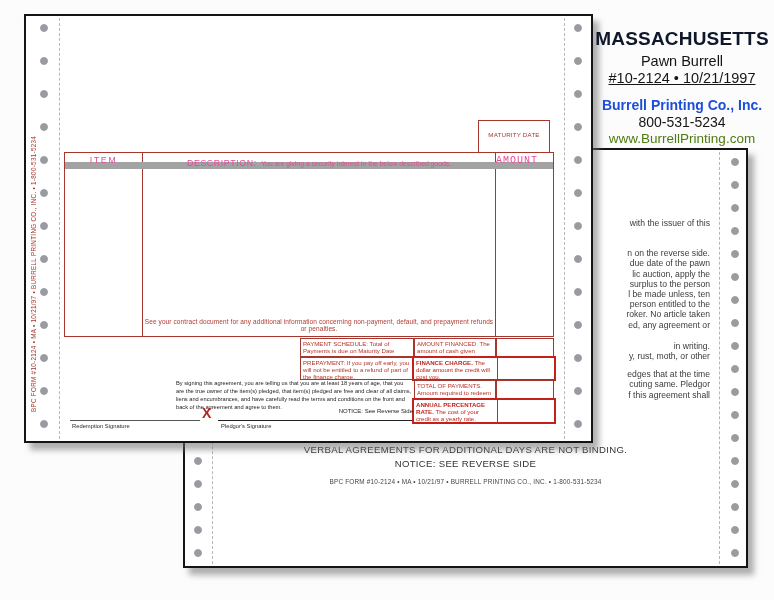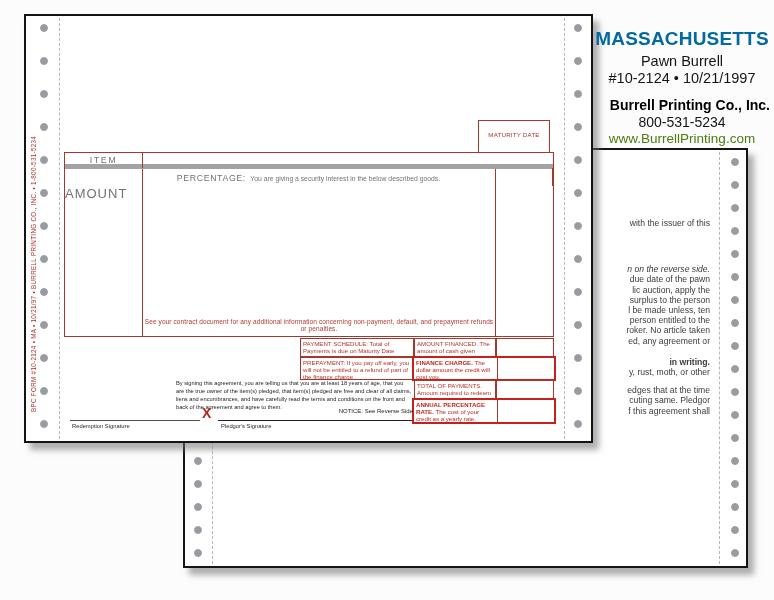--- a/index.html
+++ b/index.html
@@ -29,22 +29,22 @@
   .bf-holes-left  { left:5px; }
   .bf-holes-right { left:542px; }
   .bf-perf-left  { left:27px; }
   .bf-perf-right { left:534px; }
 
   .terms {
     position:absolute; right:36px; top:68px; width:170px;
     text-align:right; font-size:8.6px; line-height:10.2px; color:#3b3b3b;
   }
   .terms div { white-space:nowrap; }
-  .g20 { margin-top:36px;font-style:italic; }
-  .g11 { margin-top:11px;font-weight:bold; }
+  .g20 { margin-top:20px; }
+  .g11 { margin-top:11px; }
   .g8  { margin-top:8px;  }
 
   .back-bottom { position:absolute; left:0; right:0; top:294px; text-align:center; color:#333; }
   .verbal  { font-size:9.6px; letter-spacing:0.3px; }
   .notice2 { font-size:9.6px; letter-spacing:0.3px; margin-top:3px; }
   .bfooter { font-size:6.4px; color:#454545; margin-top:9px; letter-spacing:0.2px; }
 
   
   .front-form { left:24px; top:14px; width:569px; height:429px; }
   .ff-holes-left  { left:10px; }
@@ -61,26 +61,26 @@
   .maturity-box {
     position:absolute; left:452px; top:104px; width:72px; height:33px;
     border:1px solid #a5372e; text-align:center; padding-top:2px;
   }
   .maturity-box span { font-size:6.2px; color:#a5372e; letter-spacing:0.2px; }
 
   .t-outer {
     position:absolute; left:38px; top:136px; width:490px; height:185px;
     border:1px solid #a5372e; display:flex; flex-direction:column;
   }
-  .t-head { display:flex; height:16px; border-bottom:5px solid #a3a3a3; color:#737373;flex-direction:column; }
+  .t-head { display:flex; height:16px; border-bottom:7px solid #a3a3a3; color:#ec4899; }
   .h-item   { width:78px; border-right:1px solid #a5372e; text-align:center; line-height:15px; font-size:9px; letter-spacing:1.5px; }
   .h-desc   { flex:1; border-right:1px solid #a5372e; text-align:center; line-height:15px; }
   .h-desc .dl { font-size:8.8px; letter-spacing:0.6px; }
   .h-desc .dn { font-size:6.8px; }
-  .h-amount { width:57px; text-align:right; line-height:15px; font-size:13px; letter-spacing:1px; }
+  .h-amount { width:57px; text-align:left; line-height:15px; font-size:10px; letter-spacing:1px;font-family:Liberation Mono, monospace; }
   .t-body { flex:1; display:flex; }
   .b-item   { width:78px; border-right:1px solid #a5372e; }
   .b-desc   { flex:1; border-right:1px solid #a5372e; position:relative; }
   .b-amount { width:57px; }
   .contract-note {
     position:absolute; left:0; right:0; bottom:4px; text-align:center;
     font-size:6.5px; color:#b03a30; letter-spacing:0.1px;
   }
 
   .rcell {
@@ -111,24 +111,24 @@
 
   .sig-x { position:absolute; left:176px; top:389px; font-size:14px; font-weight:bold; color:#b5241e; }
   .sig-line-1 { position:absolute; left:44px;  top:404px; width:130px; border-top:1.5px solid #555; }
   .sig-line-2 { position:absolute; left:192px; top:404px; width:194px; border-top:1.5px solid #222; }
   .sig-label { position:absolute; font-size:5.8px; color:#2a2a2a; }
   .sig-label-1 { left:46px;  top:407px; }
   .sig-label-2 { left:195px; top:407px; }
 
   
   .info-panel { position:absolute; left:594px; top:28px; width:176px; text-align:center; }
-  .ip-state   { font-size:19px; font-weight:bold; color:#0369a1; letter-spacing:0.2px;text-align:center; }
+  .ip-state   { font-size:19px; font-weight:bold; color:#0f172a; letter-spacing:0.2px;text-align:center; }
   .ip-product { font-size:14.5px; color:#151515; margin-top:3px; }
-  .ip-number  { font-size:14.5px; color:#151515; margin-top:1px; }
-  .ip-company { font-size:14px; font-weight:bold; color:#000000; margin-top:11px;text-align:right; }
+  .ip-number  { font-size:14.5px; color:#151515; margin-top:1px;text-decoration:underline; }
+  .ip-company { font-size:14px; font-weight:bold; color:#1d4ed8; margin-top:11px; }
   .ip-phone   { font-size:14px; color:#151515; margin-top:1px; }
   .ip-web     { font-size:13.5px; color:#4d7c0f; margin-top:1px; }
 </style>
 </head>
 <body>
 
 <div class="canvas">
 
   <div class="paper back-form">
     <div class="holes sp23 bf-holes-left"></div>
@@ -146,39 +146,44 @@
       <div>person entitled to the</div>
       <div>roker. No article taken</div>
       <div>ed, any agreement or</div>
       <div class="g11">in writing.</div>
       <div>y, rust, moth, or other</div>
       <div class="g8">edges that at the time</div>
       <div>cuting same. Pledgor</div>
       <div>f this agreement shall</div>
     </div>
 
+    <div class="back-bottom">
+      <div class="verbal">VERBAL AGREEMENTS FOR ADDITIONAL DAYS ARE NOT BINDING.</div>
+      <div class="notice2">NOTICE: SEE REVERSE SIDE</div>
+      <div class="bfooter">BPC FORM #10-2124 • MA • 10/21/97 • BURRELL PRINTING CO., INC.  • 1-800-531-5234</div>
+    </div>
   </div>
 
   <div class="paper front-form">
     <div class="holes sp33 ff-holes-left"></div>
     <div class="perf ff-perf-left"></div>
     <div class="holes sp33 ff-holes-right"></div>
     <div class="perf ff-perf-right"></div>
 
     <div class="vtext">BPC FORM #10-2124 • MA • 10/21/97 • BURRELL PRINTING CO., INC. • 1-800-531-5234</div>
 
     <div class="maturity-box">
       <span>MATURITY DATE</span>
     </div>
 
     <div class="t-outer">
       <div class="t-head">
         <div class="h-item">ITEM</div>
         <div class="h-desc">
-          <span class="dl">PERCENTAGE:</span>
+          <span class="dl">DESCRIPTION:</span>
           <span class="dn">You are giving a security interest in the below described goods.</span>
         </div>
         <div class="h-amount">AMOUNT</div>
       </div>
       <div class="t-body">
         <div class="b-item"></div>
         <div class="b-desc">
           <div class="contract-note">See your contract document for any additional information concerning non-payment, default, and prepayment refunds or penalties.</div>
         </div>
         <div class="b-amount"></div>

